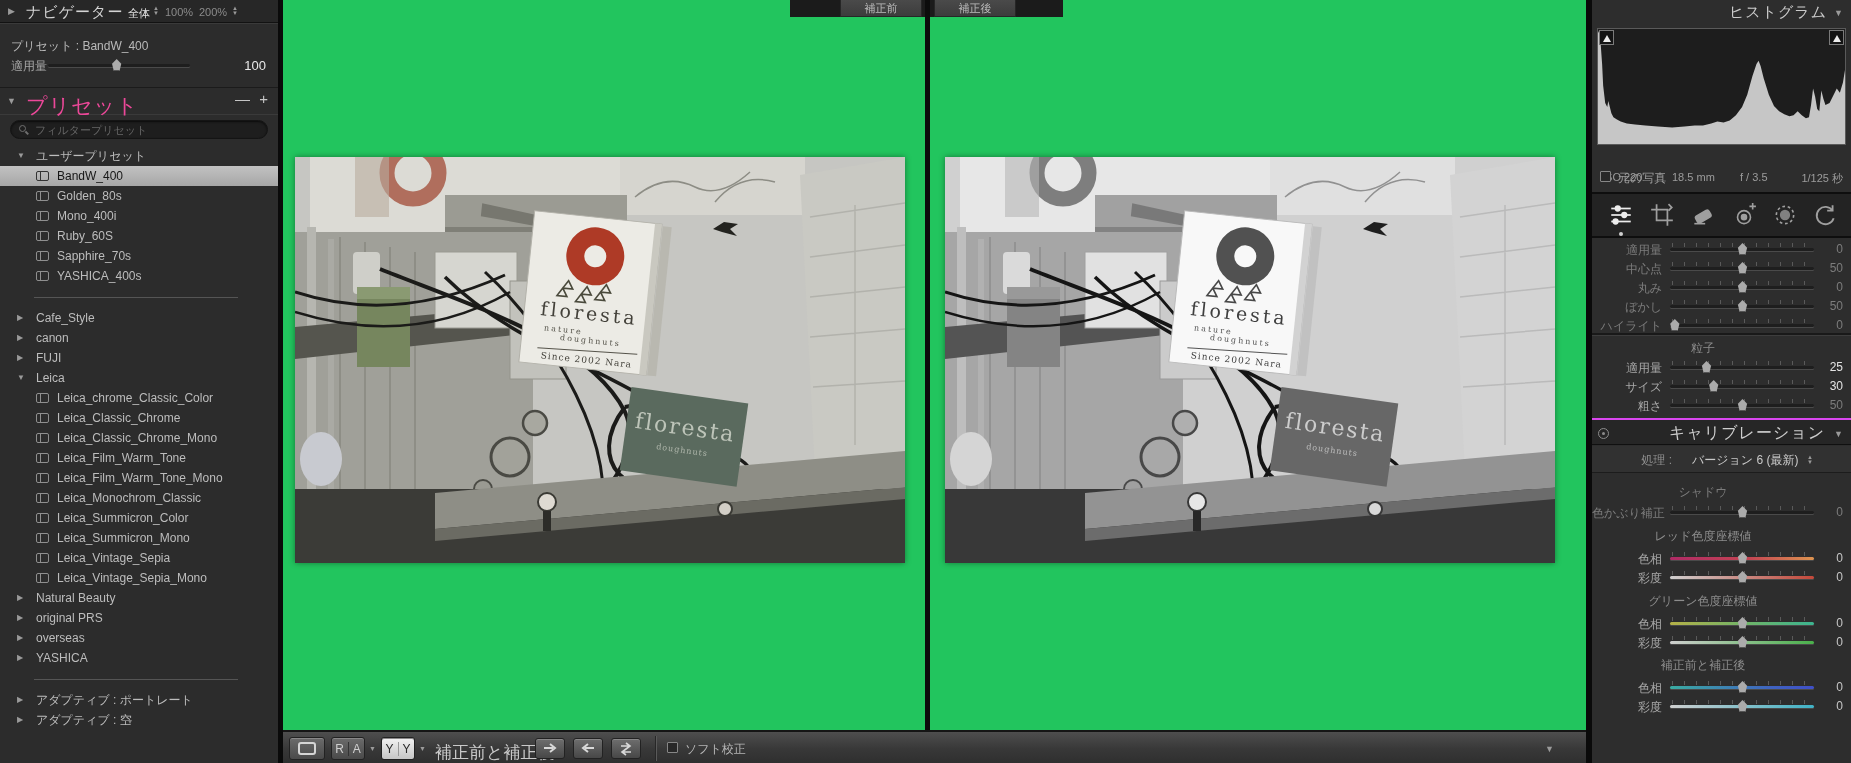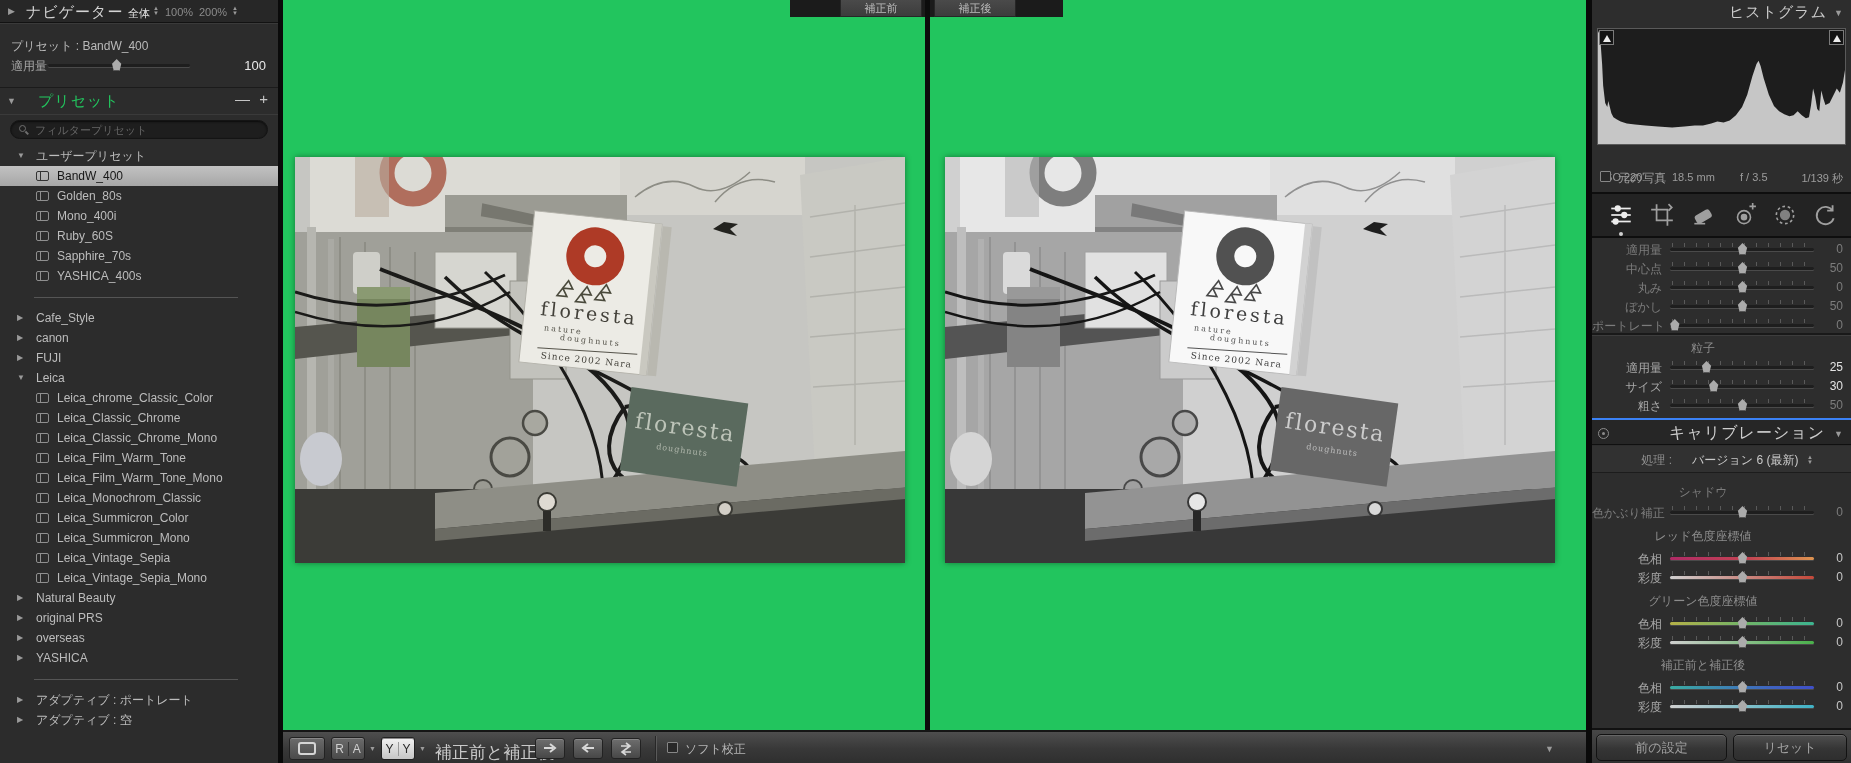--- a/index.html
+++ b/index.html
@@ -35,21 +35,21 @@
   #left { position:absolute; left:0; top:0; width:278px; height:763px; background:#2c2c2c; }
   #nav-hdr { position:absolute; left:0; top:0; width:100%; height:23px; background:#272727; border-bottom:1px solid #121212; box-shadow:0 1px 0 #3a3a3a; }
   #nav-hdr .tri { position:absolute; left:8px; top:6px; color:#9a9a9a; font-size:9px; }
   #nav-hdr .ttl { position:absolute; left:26px; top:3px; color:#d4d4d4; font-size:15px; letter-spacing:1px; }
   .zopt { position:absolute; top:6px; font-size:11px; color:#8b8b8b; }
   .zopt.sel { color:#e2e2e2; }
   #preset-status { position:absolute; left:0; top:24px; width:100%; height:64px; border-bottom:1px solid #1b1b1b; }
   #preset-status .pname { position:absolute; left:11px; top:14px; font-size:12px; color:#b9b9b9; }
   #pp-hdr { position:absolute; left:0; top:88px; width:100%; height:26px; box-shadow:0 1px 0 #3a3a3a; }
   #pp-hdr .tri { position:absolute; left:7px; top:8px; color:#9a9a9a; font-size:9px; }
-  #pp-hdr .ttl { position:absolute; left:38px; top:4px; color:#22c55e; font-size:15px; letter-spacing:1px; }
+  #pp-hdr .ttl { position:absolute; left:26px; top:4px; color:#ec4899; font-size:21px; letter-spacing:1px; }
   #pp-hdr .mm { position:absolute; right:28px; top:2px; color:#c6c6c6; font-size:15px; }
   #pp-hdr .pp { position:absolute; right:10px; top:2px; color:#c6c6c6; font-size:15px; }
   #searchbox { position:absolute; left:10px; right:10px; top:120px; height:19px; background:#1e1e1e; border:1px solid #141414; border-radius:10px; box-shadow:inset 0 1px 2px #0c0c0c; }
   #searchbox .mag { position:absolute; left:8px; top:4px; width:7px; height:7px; border:1.5px solid #6f6f6f; border-radius:50%; }
   #searchbox .mag::after { content:""; position:absolute; width:4px; height:1.5px; background:#6f6f6f; transform:rotate(45deg); right:-4px; bottom:-2px; }
   #searchbox input { position:absolute; left:24px; right:6px; top:0; height:17px; background:transparent; border:none; outline:none; color:#9a9a9a; font-size:11px; font-family:inherit; }
   #searchbox input::placeholder { color:#666; }
   #tree { position:absolute; left:0; top:146px; width:100%; height:580px; overflow:hidden; }
   .prow { position:relative; height:20px; font-size:12px; color:#bdbdbd; line-height:20px; }
   .prow .tri { position:absolute; left:17px; top:0; font-size:8px; color:#9a9a9a; }
@@ -100,21 +100,21 @@
   .clipbox { position:absolute; top:1px; width:15px; height:15px; border:1px solid #7a7a7a; background:#141414; }
   .clipbox i { position:absolute; left:3px; top:4px; width:0; height:0; border-left:4px solid transparent; border-right:4px solid transparent; border-bottom:7px solid #ececec; }
   #exif { position:absolute; left:0; top:149px; width:100%; height:16px; font-size:11px; color:#9c9c9c;margin-top:22px; }
   #orig-row { position:absolute; left:0; top:169px; width:100%; height:18px; }
   #orig-row .cb { position:absolute; left:8px; top:2px; }
   #orig-row span.lb { position:absolute; left:26px; top:1px; font-size:12px; color:#9c9c9c; }
   #toolstrip { position:absolute; left:0; top:192px; width:100%; height:46px; background:#232323; border-top:2px solid #0e0e0e; border-bottom:2px solid #0e0e0e; }
   #toolstrip .ticon { position:absolute; top:8px; width:26px; height:26px; }
   #toolstrip .dot { position:absolute; left:27px; top:38px; width:4px; height:4px; border-radius:50%; background:#cfcfcf; }
   .secdiv { position:absolute; left:0; width:100%; height:2px; background:#191919; box-shadow:0 1px 0 #3d3d3d; }
-  #calib-hdr { position:absolute; left:0; top:418px; width:100%; height:27px; background:#262626; border-top:2px solid #3b82f6; border-bottom:1px solid #101010; }
+  #calib-hdr { position:absolute; left:0; top:418px; width:100%; height:27px; background:#262626; border-top:2px solid #d946ef; border-bottom:1px solid #101010; }
   #calib-hdr .eye { position:absolute; left:6px; top:8px; width:11px; height:11px; border:1px solid #8c8c8c; border-radius:50%; }
   #calib-hdr .eye::after { content:""; position:absolute; left:3px; top:3px; width:3px; height:3px; border-radius:50%; background:#8c8c8c; }
   #calib-hdr .ttl { position:absolute; right:26px; top:3px; font-size:16px; color:#cdcdcd; letter-spacing:1px; }
   #calib-hdr .tri { position:absolute; right:8px; top:9px; font-size:9px; color:#9a9a9a; }
   #process-row { position:absolute; left:0; top:446px; width:100%; height:27px; background:#313131; border-bottom:1px solid #1c1c1c; }
   #process-row .lb { position:absolute; left:30px; top:6px; width:50px; text-align:right; font-size:12px; color:#8e8e8e; }
   #process-row .val { position:absolute; left:100px; top:6px; font-size:12px; color:#c9c9c9; }
   #process-row .ud { position:absolute; right:38px; top:9px; }
   #right .footer { height:35px; }
 </style>
@@ -500,21 +500,21 @@
           <i></i>
         </div>
       <div class="clipbox" style="right:1px">
           <i></i>
         </div>
     </div>
     <div id="exif">
       <span style="position:absolute;left:10px">ISO 220</span>
       <span style="position:absolute;left:80px">18.5 mm</span>
       <span style="position:absolute;left:148px">f / 3.5</span>
-      <span style="position:absolute;right:8px">1/139 秒</span>
+      <span style="position:absolute;right:8px">1/125 秒</span>
     </div>
     <div id="orig-row">
       <span class="cb"></span>
       <span class="lb">元の写真</span>
     </div>
 
     <div id="toolstrip">
       <svg class="ticon" style="left:16px" viewBox="0 0 24 24">
         <g stroke="#ececec" stroke-width="1.6" fill="#ececec">
             <line x1="3" y1="6" x2="21" y2="6"></line>
@@ -582,21 +582,21 @@
       <span class="sval dim">0</span>
     </div>
     <div class="srow" style="top:297px">
       <span class="slabel dim">ぼかし</span>
       <span class="strack ticks">
           <span class="sthumb" style="left:50%"></span>
         </span>
       <span class="sval dim">50</span>
     </div>
     <div class="srow" style="top:316px">
-      <span class="slabel dim">ポートレート</span>
+      <span class="slabel dim">ハイライト</span>
       <span class="strack ticks">
           <span class="sthumb" style="left:3%"></span>
         </span>
       <span class="sval dim">0</span>
     </div>
 
     <div class="secdiv" style="top:333px"></div>
     <span class="sectitle" style="top:340px">粒子</span>
     <div class="srow" style="top:358px">
       <span class="slabel">適用量</span>
@@ -681,19 +681,15 @@
       <span class="sval" style="color:#c6c6c6">0</span>
     </div>
     <div class="srow" style="top:697px">
       <span class="slabel">彩度</span>
       <span class="strack ticks g-bluesat">
           <span class="sthumb" style="left:50%"></span>
         </span>
       <span class="sval" style="color:#c6c6c6">0</span>
     </div>
 
-    <div class="footer">
-      <div class="btn" style="left:4px;top:4px;width:131px">前の設定</div>
-      <div class="btn" style="left:141px;top:4px;width:114px">リセット</div>
-    </div>
   </div>
 
 </div>
 
 </body></html>

